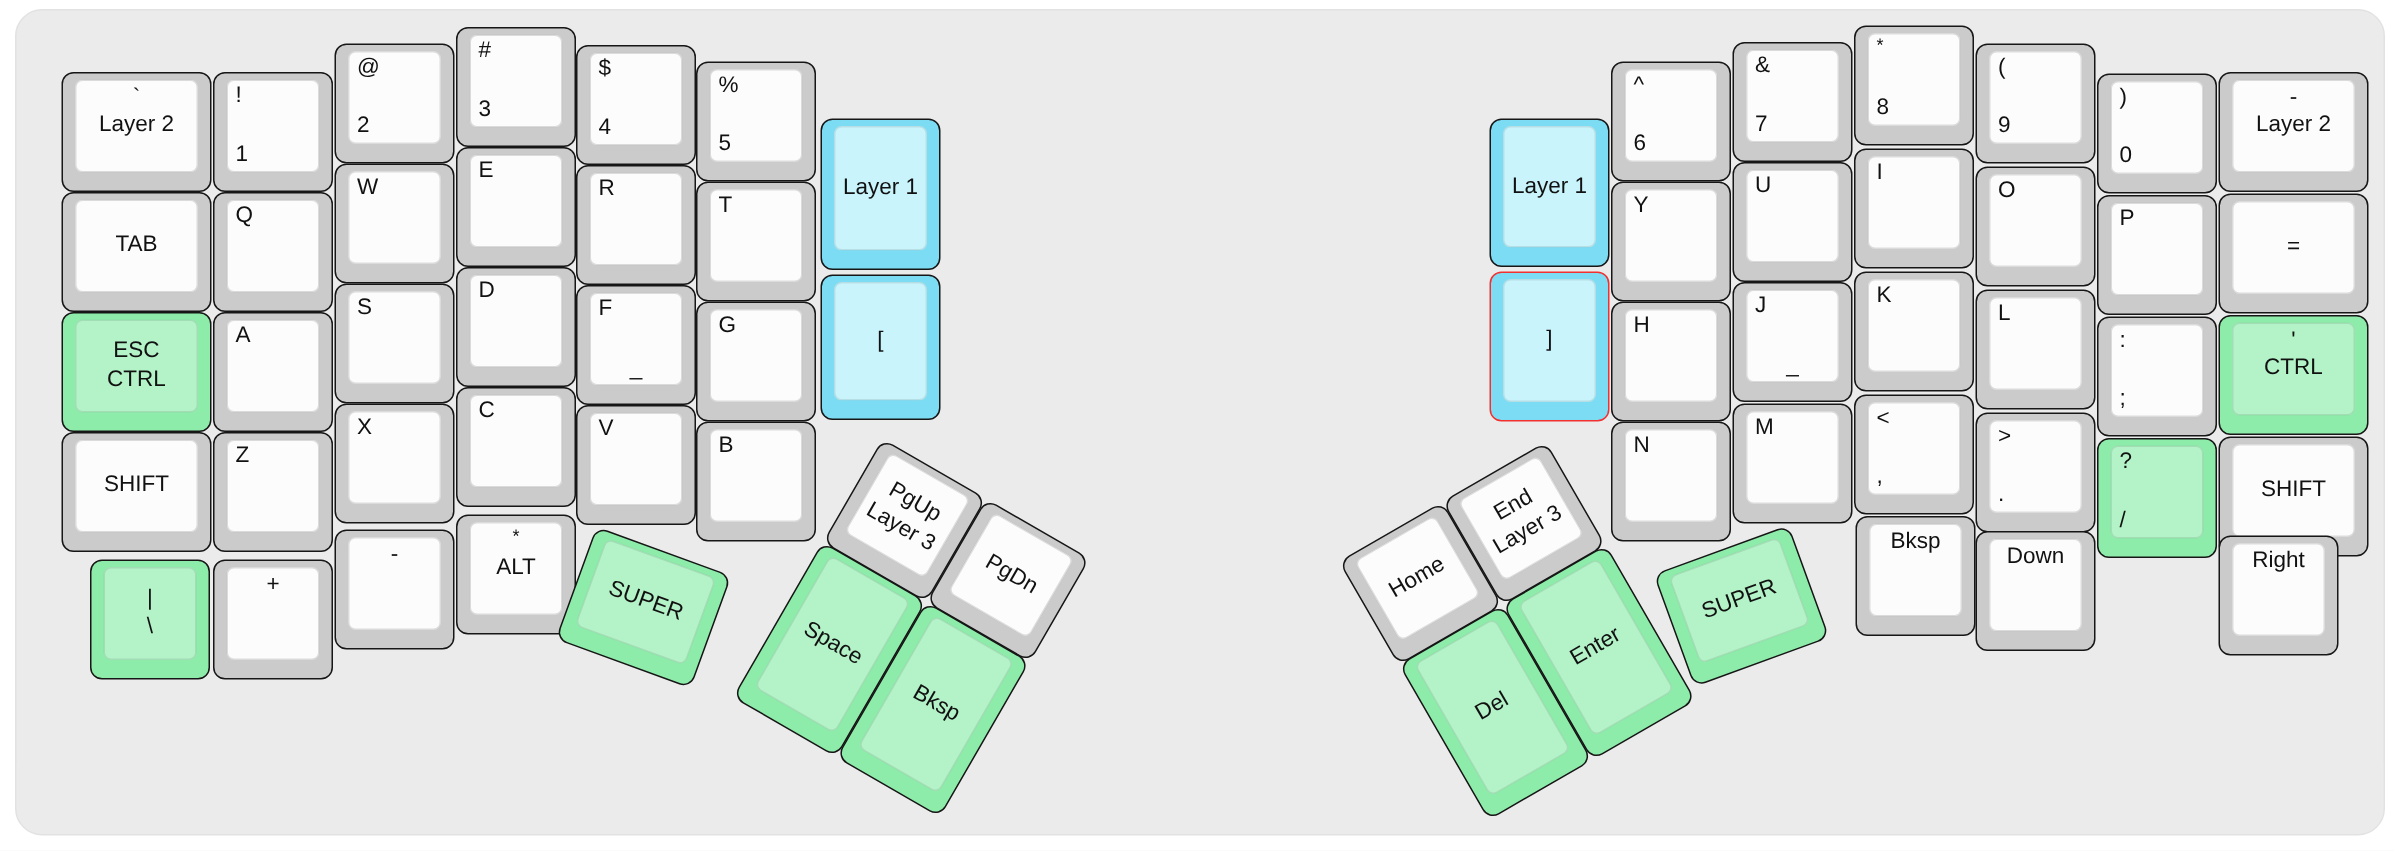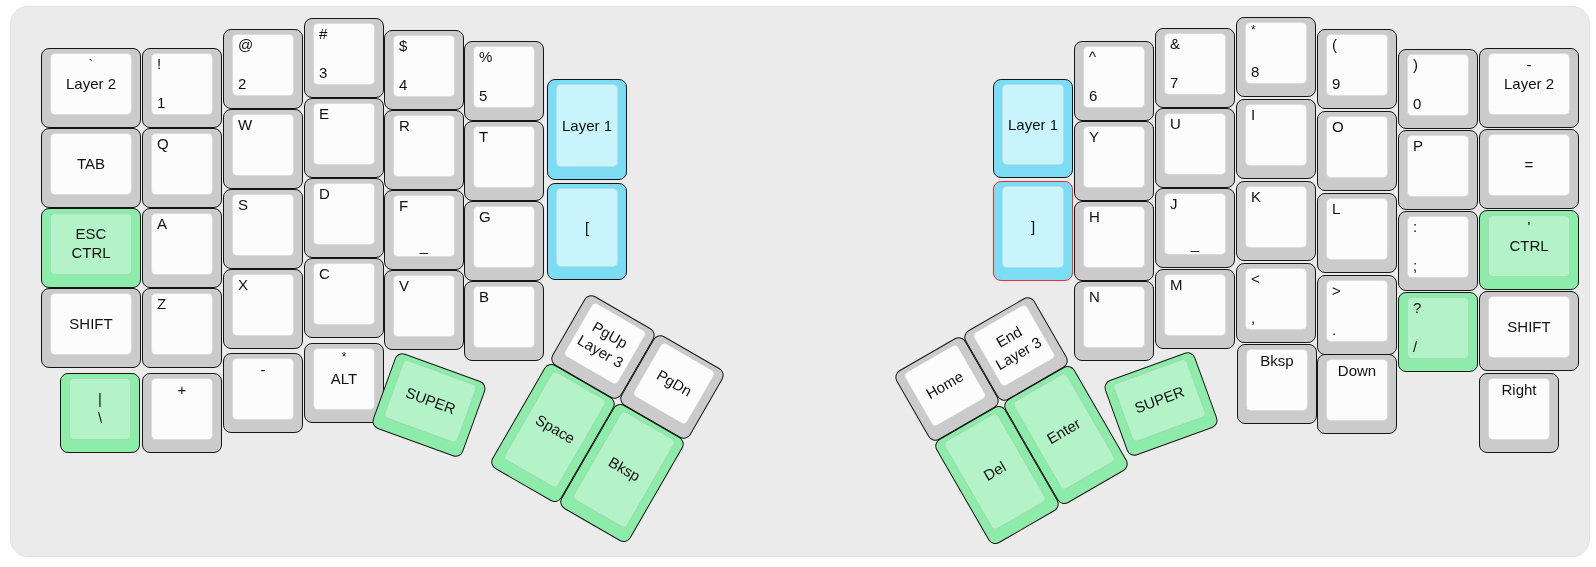--- a/index.html
+++ b/index.html
@@ -527,21 +527,21 @@
           </div>
         </div>
       </div>
       <div class="key white" style="left: 1468px; top: 284px; width: 100px; height: 80px;">
         <div class="cap">
           <div class="lbl c">
             <div>SHIFT</div>
           </div>
         </div>
       </div>
-      <div class="key white" style="left: 1468px; top: 366px; width: 80px; height: 80px;">
+      <div class="key white" style="left: 1468px; top: 350px; width: 80px; height: 80px;">
         <div class="cap">
           <div class="lbl tc">
             <div>Right</div>
           </div>
         </div>
       </div>
       <div class="key white" style="left: 896px; top: 342px; width: 80px; height: 80px; transform: rotate(-30deg);">
         <div class="cap">
           <div class="lbl c">
             <div>Home</div>

